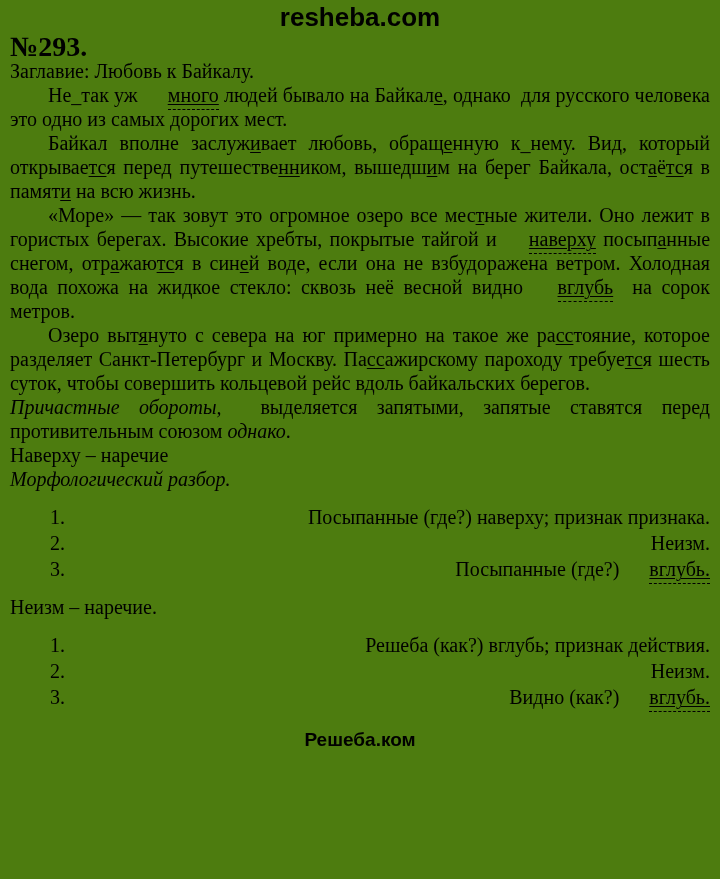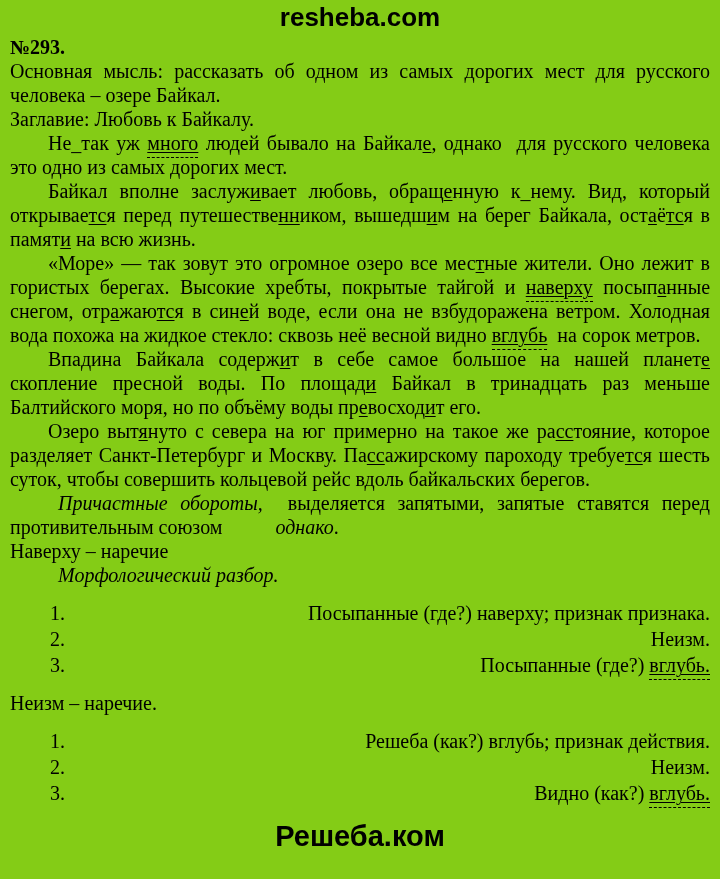--- a/index.html
+++ b/index.html
@@ -2,38 +2,38 @@
 <html><head>
 <meta charset="utf-8">
 <style>
   html, body { margin: 0; padding: 0; background: #ffffff; }
   .page {
     position: relative;
     width: 720px;
     height: 879px;
     box-sizing: border-box;
     padding: 2px 10px 0 10px;
-    background: #84cc16;
+    background: #4d7c0f;
     color: #000000;
     font-family: "Liberation Serif", "DejaVu Serif", serif;
     font-size: 20px;
     line-height: 24px;
     overflow: hidden;
   }
   .site-header {
     font-family: "Liberation Sans", "DejaVu Sans", sans-serif;
     font-weight: bold;
     font-size: 26px;
     line-height: 30px;
     text-align: center;
     margin-bottom: 3px;
   }
   .task-number {
     font-weight: bold;
-    font-size: 20px;
+    font-size: 28px;
     line-height: 24px;
   }
   p.body {
     margin: 0;
     text-align: justify;
   }
   p.indent { text-indent: 38px; }
   ol.morph-list {
     margin: 13px 0 13px 0;
     padding-left: 60px;
@@ -46,50 +46,49 @@
   .u {
     text-decoration: underline;
     text-underline-offset: 2px;
     text-decoration-thickness: 1px;
   }
   .adv {
     position: relative;
     text-decoration: underline;
     text-underline-offset: 2px;
     text-decoration-thickness: 1px;
+    margin-left: 25px;
   }
   .adv::after {
     content: "";
     position: absolute;
     left: 0; right: 0; bottom: -4px;
     border-bottom: 1px dashed #000000;
   }
-  .i { font-style: italic; margin-left: 48px; }
+  .i { font-style: italic; }
   .site-footer {
     font-family: "Liberation Sans", "DejaVu Sans", sans-serif;
     font-weight: bold;
-    font-size: 29px;
+    font-size: 19px;
     line-height: 34px;
     text-align: center;
     margin-top: 2px;
   }
 </style>
 </head>
 <body>
 
 <div class="page">
   <div class="site-header">resheba.com</div>
   <div class="task-number">№293.</div>
 
-  <p class="body">Основная мысль: рассказать об одном из самых дорогих мест для русского человека – озере Байкал.</p>
   <p class="body">Заглавие: Любовь к Байкалу.</p>
   <p class="body indent">Не_так уж <span class="adv">много</span> людей бывало на Байкал<span class="u">е</span>, однако&nbsp; для русского человека это одно из самых дорогих мест.</p>
   <p class="body indent">Байкал вполне заслуж<span class="u">и</span>вает любовь, обращ<span class="u">е</span>нную к_нему. Вид, который открывае<span class="u">тс</span>я перед путешестве<span class="u">нн</span>иком, вышедш<span class="u">и</span>м на берег Байкала, ост<span class="u">а</span>ё<span class="u">тс</span>я в памят<span class="u">и</span> на всю жизнь.</p>
   <p class="body indent">«Море» — так зовут это огромное озеро все мес<span class="u">т</span>ные жители. Оно лежит в гористых берегах. Высокие хребты, покрытые тайгой и <span class="adv">наверху</span> посып<span class="u">а</span>нные снегом, отр<span class="u">а</span>жаю<span class="u">тс</span>я в син<span class="u">е</span>й воде, если она не взбудоражена ветром. Холодная вода похожа на жидкое стекло: сквозь неё весной видно <span class="adv">вглубь</span>&nbsp; на сорок метров.</p>
-  <p class="body indent">Впадина Байкала содерж<span class="u">и</span>т в себе самое большое на нашей планет<span class="u">е</span> скопление пресной воды. По площад<span class="u">и</span> Байкал в тринадцать раз меньше Балтийского моря, но по объёму воды пр<span class="u">е</span>восход<span class="u">и</span>т его.</p>
   <p class="body indent">Озеро выт<span class="u">я</span>нуто с севера на юг примерно на такое же ра<span class="u">сс</span>тояние, которое разделяет Санкт-Петербург и Москву. Па<span class="u">сс</span>ажирскому пароходу требуе<span class="u">тс</span>я шесть суток, чтобы совершить кольцевой рейс вдоль байкальских берегов.</p>
   <p class="body"><span class="i">Причастные обороты,</span>&nbsp; выделяется запятыми, запятые ставятся перед противительным союзом <span class="i">однако</span>.</p>
   <p class="body">Наверху – наречие</p>
   <p class="body"><span class="i">Морфологический разбор.</span></p>
 
   <ol class="morph-list">
       <li>Посыпанные (где?) наверху; признак признака.</li>
       <li>Неизм.</li>
       <li>Посыпанные (где?) <span class="adv">вглубь.</span></li>
     </ol>

